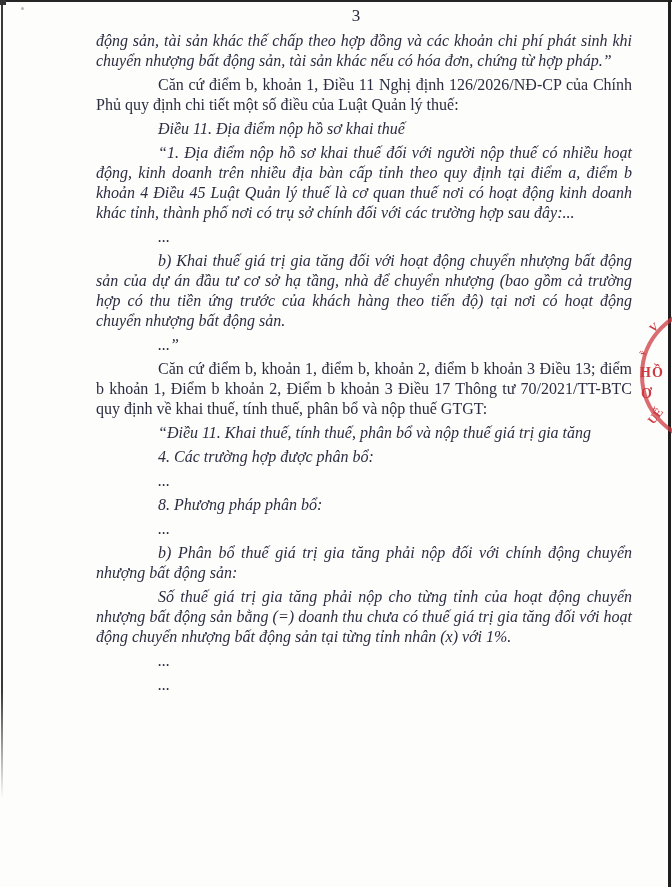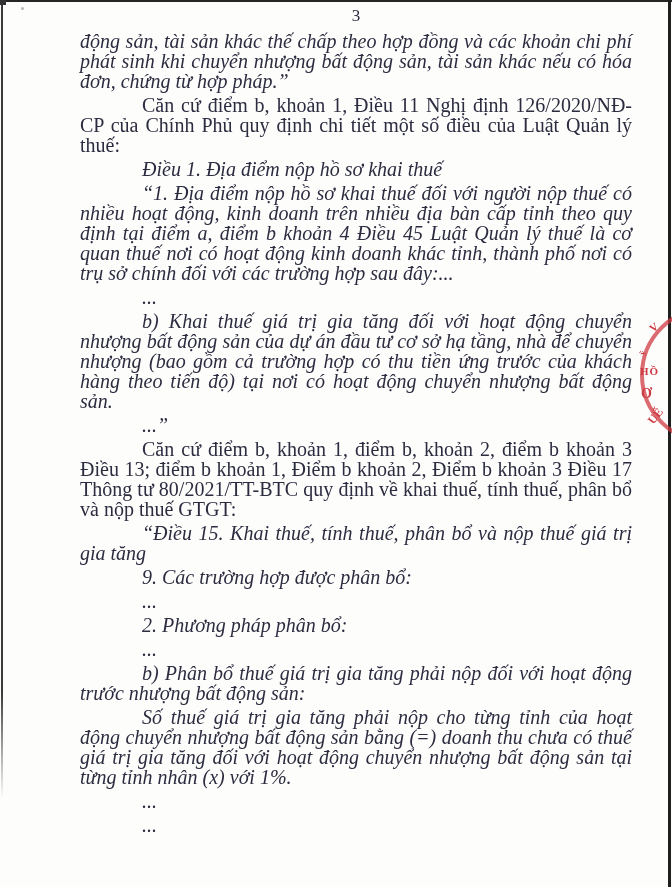--- a/index.html
+++ b/index.html
@@ -20,73 +20,73 @@
 
   .page-number{
     position:absolute;top:6px;left:0;width:712px;text-align:center;
     font-size:17px;color:#2c2c40;
   }
   .doc-body{
     position:absolute;left:80px;top:31px;width:552px;
     color:#2c2c40;
   }
   .para{
-    margin:0 0 4px 0;
-    font-size:20px;line-height:20px;
+    margin:0 0 4px 16px;
+    font-size:16px;line-height:20px;
     text-align:justify;
     text-indent:62px;
   }
   .para.italic{font-style:italic;}
   .para.regular{font-style:normal;}
   .para.no-indent{text-indent:0;}
 
   
   .stamp-ring{
     position:absolute;left:640px;top:306px;width:138px;height:138px;
     border:4px solid rgba(206,58,66,.75);border-radius:50%;
     box-sizing:border-box;
   }
   .stamp-frag{
     position:absolute;font-weight:bold;line-height:1;
     font-family:"Liberation Serif","DejaVu Serif",serif;
   }
   .st-v{left:650px;top:322px;font-size:11px;transform:rotate(-38deg);}
   .st-small{left:641px;top:349px;font-size:8px;transform:rotate(-72deg);}
-  .st-l1{left:640px;top:366px;font-size:11px;letter-spacing:1px;}
+  .st-l1{left:640px;top:366px;font-size:14px;letter-spacing:1px;}
   .st-l2{left:641px;top:387px;font-size:14px;}
   .st-b{left:647px;top:410px;font-size:12px;transform:rotate(-52deg);}
 </style>
 </head>
 <body>
 
 <div class="page">
 
   <div class="edge-top"></div>
   <div class="edge-left"></div>
   <div class="edge-right"></div>
   <div class="corner-mark"></div>
   <div class="speck"></div>
 
   <div class="page-number">3</div>
 
   <div class="doc-body" style="color: rgb(44, 44, 64);">
       <p class="para italic no-indent">động sản, tài sản khác thế chấp theo hợp đồng và các khoản chi phí phát sinh khi chuyển nhượng bất động sản, tài sản khác nếu có hóa đơn, chứng từ hợp pháp.”</p>
-      <p class="para regular">Căn cứ điểm b, khoản 1, Điều 11 Nghị định 126/2020/NĐ-CP của Chính Phủ quy định chi tiết một số điều của Luật Quản lý thuế:</p>
-      <p class="para italic">Điều 1. Địa điểm nộp hồ sơ khai thuế</p>
+      <p class="para regular">Căn cứ điểm b, khoản 1, Điều 11 Nghị định 126/2026/NĐ-CP của Chính Phủ quy định chi tiết một số điều của Luật Quản lý thuế:</p>
+      <p class="para italic">Điều 11. Địa điểm nộp hồ sơ khai thuế</p>
       <p class="para italic">“1. Địa điểm nộp hồ sơ khai thuế đối với người nộp thuế có nhiều hoạt động, kinh doanh trên nhiều địa bàn cấp tỉnh theo quy định tại điểm a, điểm b khoản 4 Điều 45 Luật Quản lý thuế là cơ quan thuế nơi có hoạt động kinh doanh khác tỉnh, thành phố nơi có trụ sở chính đối với các trường hợp sau đây:...</p>
       <p class="para italic">...</p>
       <p class="para italic">b) Khai thuế giá trị gia tăng đối với hoạt động chuyển nhượng bất động sản của dự án đầu tư cơ sở hạ tầng, nhà để chuyển nhượng (bao gồm cả trường hợp có thu tiền ứng trước của khách hàng theo tiến độ) tại nơi có hoạt động chuyển nhượng bất động sản.</p>
       <p class="para italic">...”</p>
-      <p class="para regular">Căn cứ điểm b, khoản 1, điểm b, khoản 2, điểm b khoản 3 Điều 13; điểm b khoản 1, Điểm b khoản 2, Điểm b khoản 3 Điều 17 Thông tư 80/2021/TT-BTC quy định về khai thuế, tính thuế, phân bổ và nộp thuế GTGT:</p>
-      <p class="para italic">“Điều 15. Khai thuế, tính thuế, phân bổ và nộp thuế giá trị gia tăng</p>
-      <p class="para italic">9. Các trường hợp được phân bổ:</p>
+      <p class="para regular">Căn cứ điểm b, khoản 1, điểm b, khoản 2, điểm b khoản 3 Điều 13; điểm b khoản 1, Điểm b khoản 2, Điểm b khoản 3 Điều 17 Thông tư 70/2021/TT-BTC quy định về khai thuế, tính thuế, phân bổ và nộp thuế GTGT:</p>
+      <p class="para italic">“Điều 11. Khai thuế, tính thuế, phân bổ và nộp thuế giá trị gia tăng</p>
+      <p class="para italic">4. Các trường hợp được phân bổ:</p>
       <p class="para italic">...</p>
-      <p class="para italic">2. Phương pháp phân bổ:</p>
+      <p class="para italic">8. Phương pháp phân bổ:</p>
       <p class="para italic">...</p>
-      <p class="para italic">b) Phân bổ thuế giá trị gia tăng phải nộp đối với hoạt động trước nhượng bất động sản:</p>
+      <p class="para italic">b) Phân bổ thuế giá trị gia tăng phải nộp đối với chính động chuyển nhượng bất động sản:</p>
       <p class="para italic">Số thuế giá trị gia tăng phải nộp cho từng tỉnh của hoạt động chuyển nhượng bất động sản bằng (=) doanh thu chưa có thuế giá trị gia tăng đối với hoạt động chuyển nhượng bất động sản tại từng tỉnh nhân (x) với 1%.</p>
       <p class="para italic">...</p>
       <p class="para italic">...</p>
     </div>
 
   <div class="stamp-ring"></div>
   <span class="stamp-frag st-v" style="color: rgb(206, 58, 66);">V</span>
   <span class="stamp-frag st-small" style="color: rgb(206, 58, 66);">ỹ</span>
   <span class="stamp-frag st-l1" style="color: rgb(206, 58, 66);">HỒ</span>
   <span class="stamp-frag st-l2" style="color: rgb(206, 58, 66);">Ơ</span>

